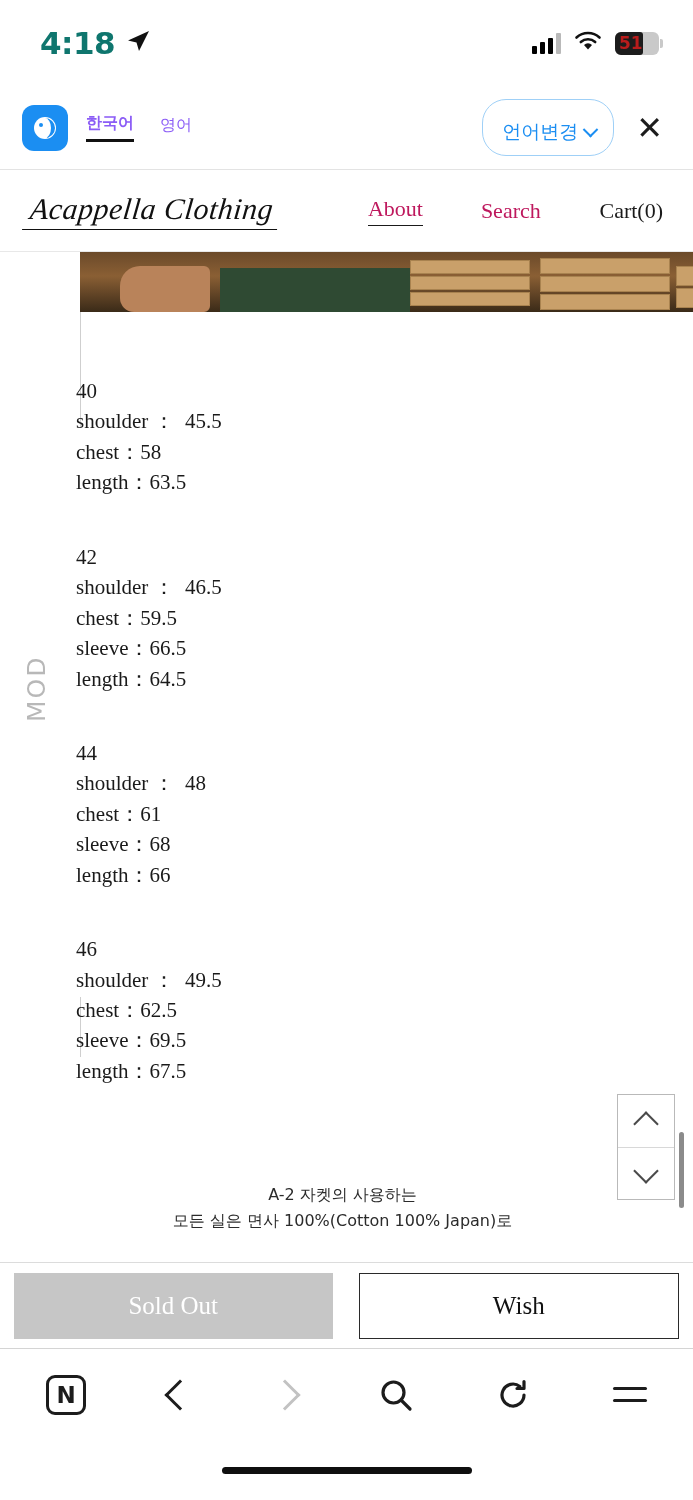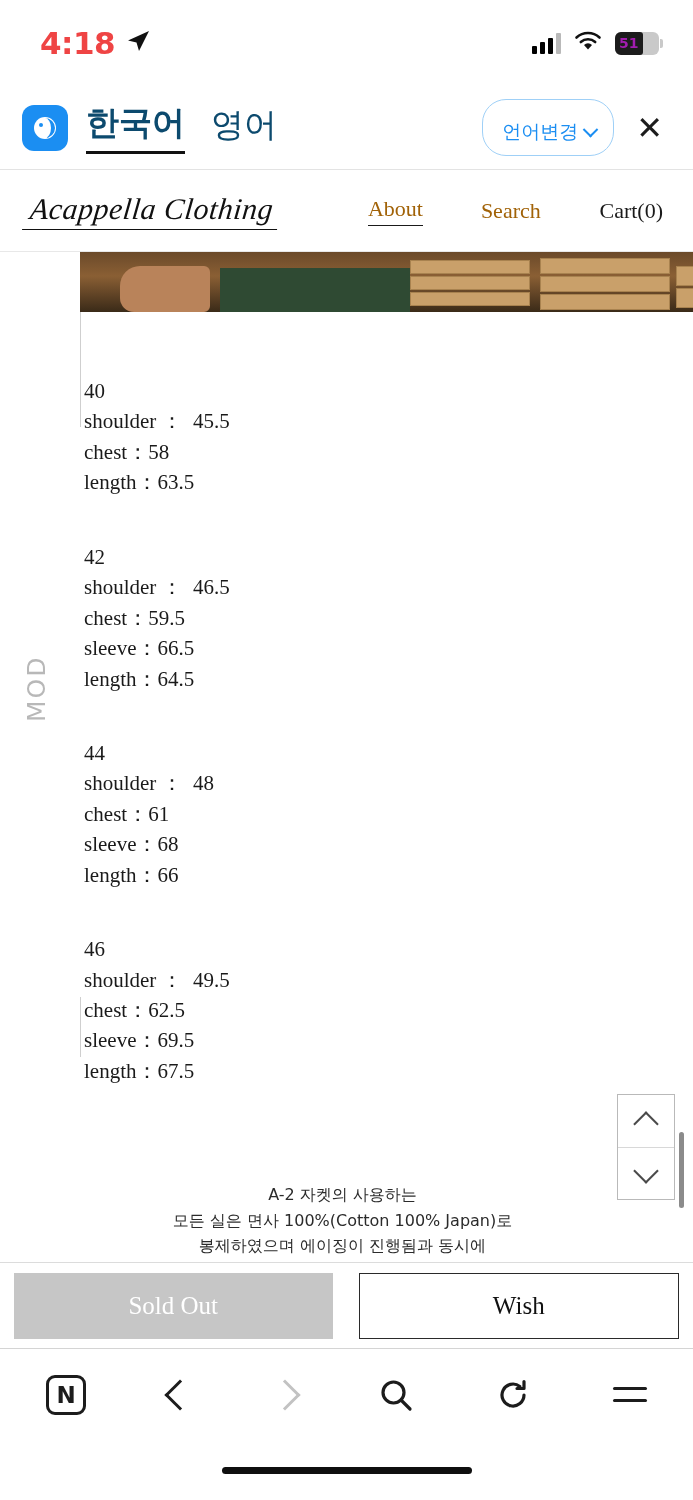--- a/index.html
+++ b/index.html
@@ -31,21 +31,21 @@
   .status-left {
     display: flex;
     align-items: center;
     gap: 10px;
   }
   .status-time {
     font-family: "DejaVu Sans", sans-serif;
     font-size: 31px;
     font-weight: bold;
     letter-spacing: -0.5px;
-    color: #ef4444;
+    color: #0f766e;
   }
   .loc-arrow { display: block; }
   .status-right {
     display: flex;
     align-items: center;
     gap: 12px;
   }
   .signal { display: flex; align-items: flex-end; gap: 3px; height: 22px; }
   .signal span { width: 5px; background: #000; border-radius: 1px; }
   .signal span:nth-child(1) { height: 8px; }
@@ -61,22 +61,22 @@
     align-items: center;
   }
   .battery .fill {
     position: absolute; left: 0; top: 0;
     width: 28px; height: 23px;
     background: #1c1c1c;
     border-radius: 6px 3px 3px 6px;
   }
   .battery .lvl {
     position: relative;
-    color: #a21caf;
-    font-size: 14px;
+    color: #b91c1c;
+    font-size: 17px;
     font-weight: bold;
     font-family: "DejaVu Sans", sans-serif;
     padding-left: 4px;
     z-index: 2;
   }
   .battery .cap {
     position: absolute; right: -4px; top: 7px;
     width: 3px; height: 9px; background: #c9c9c9;
     border-radius: 0 2px 2px 0;
   }
@@ -94,22 +94,22 @@
   .translate-logo {
     width: 46px; height: 46px;
     border-radius: 12px;
     background: #1b8ef2;
     display: flex; align-items: center; justify-content: center;
     flex: 0 0 46px;
   }
   .translate-logo svg { display: block; }
   .lang-tabs { display: flex; align-items: center; gap: 26px; }
   .lang-tab {
-    font-size: 33px;
-    color: #0c4a6e;
+    font-size: 16px;
+    color: #8b5cf6;
     padding-bottom: 5px;
     font-family: "DejaVu Sans", sans-serif;
   }
   .lang-tab.active {
     font-weight: bold;
     border-bottom: 3px solid #111;
   }
   .translate-spacer { flex: 1 1 auto; }
   .lang-change-btn {
     border: 1px solid #9fd0f7;
@@ -163,21 +163,21 @@
     flex: 1 1 auto;
     display: flex;
     align-items: center;
     gap: 58px;
     justify-content: center;
     padding-left: 30px;
   }
   .nav-item {
     font-family: "Liberation Serif", serif;
     font-size: 22px;
-    color: #a16207;
+    color: #be185d;
   }
   .nav-item.active { border-bottom: 1px solid #1a1a1a; padding-bottom: 3px; }
   .cart {
     flex: 0 0 auto;
     font-family: "Liberation Serif", serif;
     font-size: 22px;
     color: #1a1a1a;
     padding-right: 12px;
   }
 
@@ -228,21 +228,21 @@
     font-size: 25px;
     color: #b8b8b8;
     letter-spacing: 2px;
     font-family: "DejaVu Sans", sans-serif;
     transform: rotate(-90deg);
     transform-origin: left top;
   }
 
   .size-list {
     position: absolute;
-    left: 84px;
+    left: 76px;
     top: 124px;
     width: 430px;
     font-family: "Liberation Serif", serif;
     color: #1a1a1a;
   }
   .size-block { margin-bottom: 44px; }
   .size-block .size-name {
     font-size: 21px;
     line-height: 1.45;
   }
@@ -476,21 +476,20 @@
         <div class="spec">shoulder ：  49.5</div>
         <div class="spec">chest：62.5</div>
         <div class="spec">sleeve：69.5</div>
         <div class="spec">length：67.5</div>
       </div>
     </div>
 
     <div class="footer-note">
       <div>A-2 자켓의 사용하는</div>
       <div>모든 실은 면사 100%(Cotton 100% Japan)로</div>
-      <div>봉제하였으며 에이징이 진행됨과 동시에</div>
     </div>
 
     <div class="scroll-ctrl">
       <div class="btn">
           <span class="caret up"></span>
         </div>
       <div class="btn">
           <span class="caret down"></span>
         </div>
     </div>

